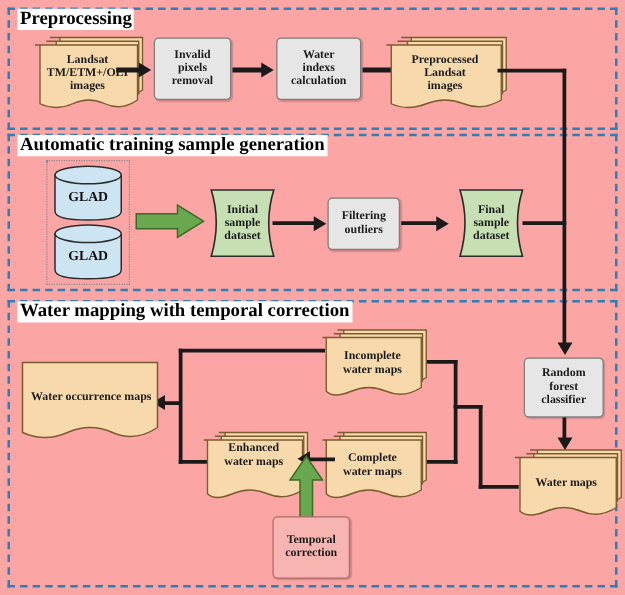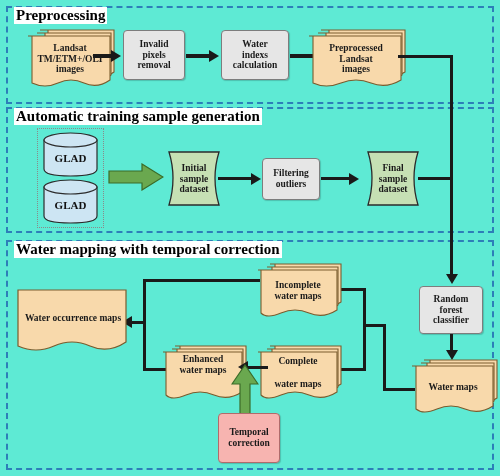--- a/index.html
+++ b/index.html
@@ -1,17 +1,17 @@
 <!DOCTYPE html>
 <html><head>
 <meta charset="utf-8">
 <style>
   html,body{margin:0;padding:0;background:#ffffff;}
   body{font-family:"Liberation Serif", serif;}
-  #canvas{position:relative;width:500px;height:476px;background:#5eead4;overflow:hidden;}
+  #canvas{position:relative;width:500px;height:476px;background:#fca5a5;overflow:hidden;}
 
   
   .panel{position:absolute;border:2px dashed #2d7fb8;box-sizing:border-box;}
   .panel-title{position:absolute;font-family:"Liberation Serif", serif;font-weight:bold;
     color:#000;white-space:nowrap;background:#fff;padding:0 2px;}
 
   
   .pbox{position:absolute;box-sizing:border-box;border:1px solid #7d7d7d;border-radius:4px;
     background:#e6e6e6;display:flex;align-items:center;justify-content:center;text-align:center;
     font-family:"Liberation Serif", serif;font-weight:bold;color:#1a1a1a;line-height:1.12;
@@ -251,21 +251,21 @@
   </div>
 
   <div class="docwrap" style="left:255px;top:344px;width:80px;height:58px;">
     <svg width="92" height="70" viewBox="0 0 92 70">
       <g fill="#f8d9ab" stroke="#7a5c2e" stroke-width="1.1">
         <path d="M9,2 H80 V40 Q68,48 56,43 Q44,38 32,43 Q20,48 14,43 V2 Z" transform="translate(6,0)"></path>
         <path d="M9,2 H80 V40 Q68,48 56,43 Q44,38 32,43 Q20,48 14,43 V2 Z" transform="translate(3,3)"></path>
         <path d="M3,8 H82 V48 Q68,57 54,51 Q40,45 26,51 Q12,57 6,51 V8 Z"></path>
       </g>
     </svg>
-    <div class="doclabel" style="left:2px;top:12px;width:82px;height:34px;font-size:9.5px;flex-direction:column;justify-content:space-between;">
+    <div class="doclabel" style="left:2px;top:12px;width:82px;height:34px;font-size:9.5px;flex-direction:column;">
       <span>Complete</span>
       <span>water maps</span>
     </div>
   </div>
 
   <div class="ln" style="left:248px;top:366px;width:20px;height:3px;"></div>
   <div class="arrowhead ah-left" style="left:238px;top:361px;"></div>
 
   <div class="garrow" style="left:231px;top:364px;width:28px;height:54px;">
     <svg width="28" height="54" viewBox="0 0 28 54">

